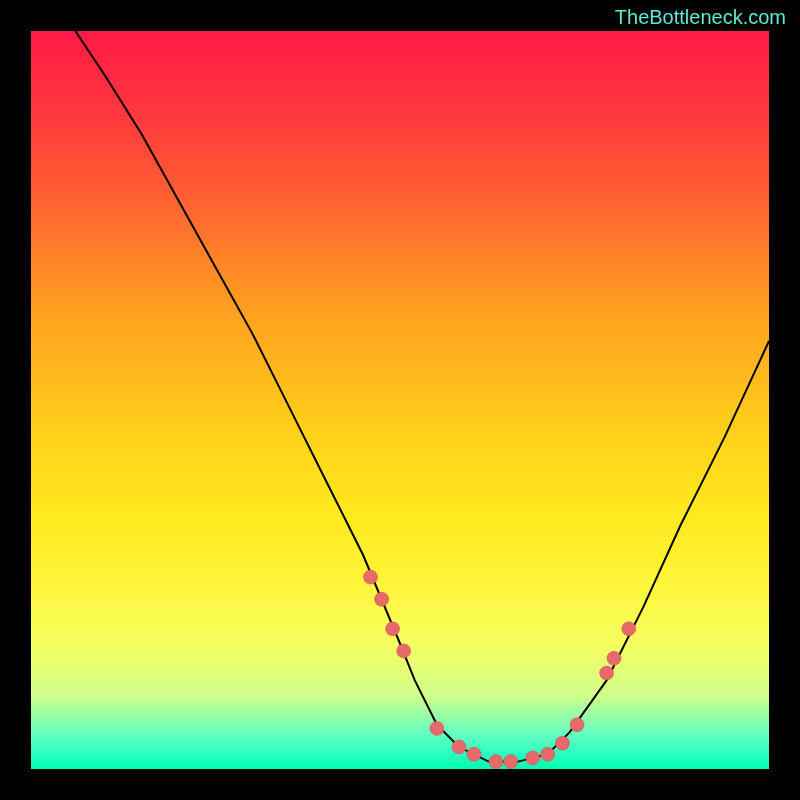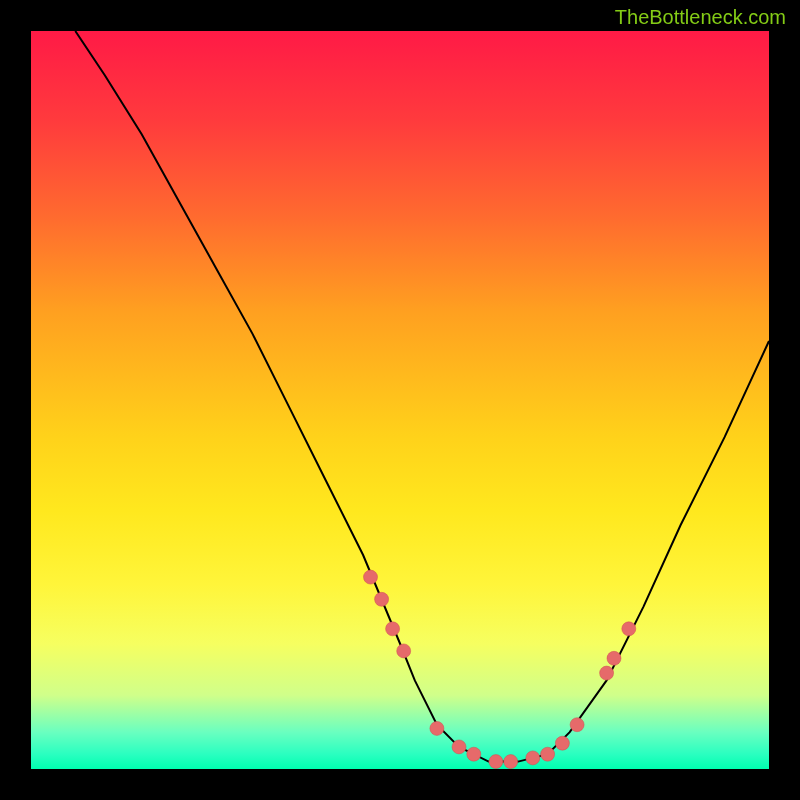--- a/index.html
+++ b/index.html
@@ -7,21 +7,21 @@
     width: 800px;
     height: 800px;
     background: #000;
     position: relative;
     font-family: Arial, sans-serif;
   }
   .watermark {
     position: absolute;
     top: 6px;
     right: 14px;
-    color: #84cc16;
+    color: #5eead4;
     font-size: 20px;
     z-index: 10;
   }
   .plot-area {
     position: absolute;
     left: 31px;
     top: 31px;
     width: 738px;
     height: 738px;
     background: linear-gradient(to bottom,

